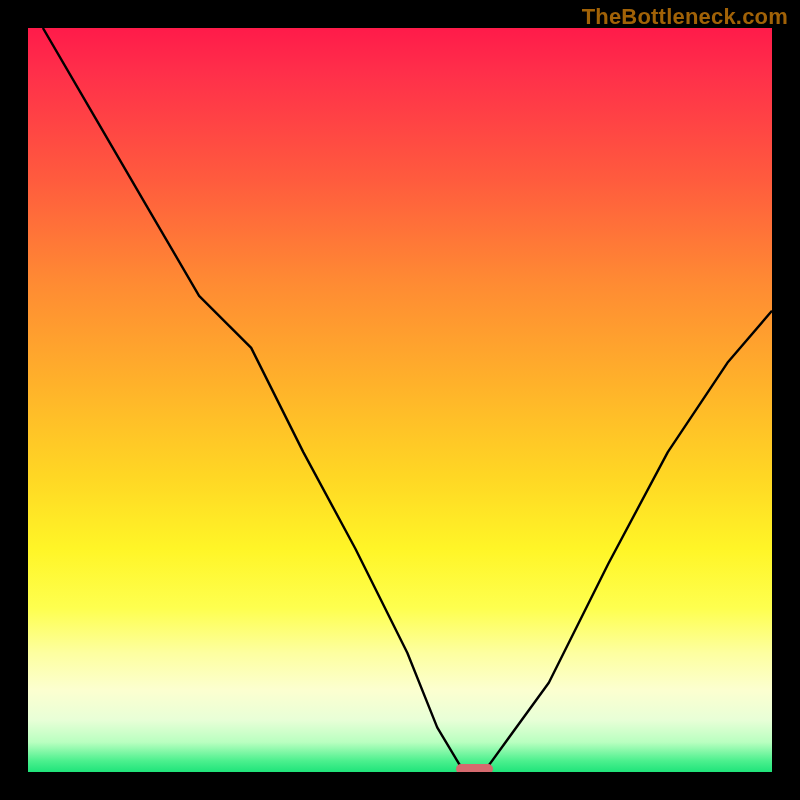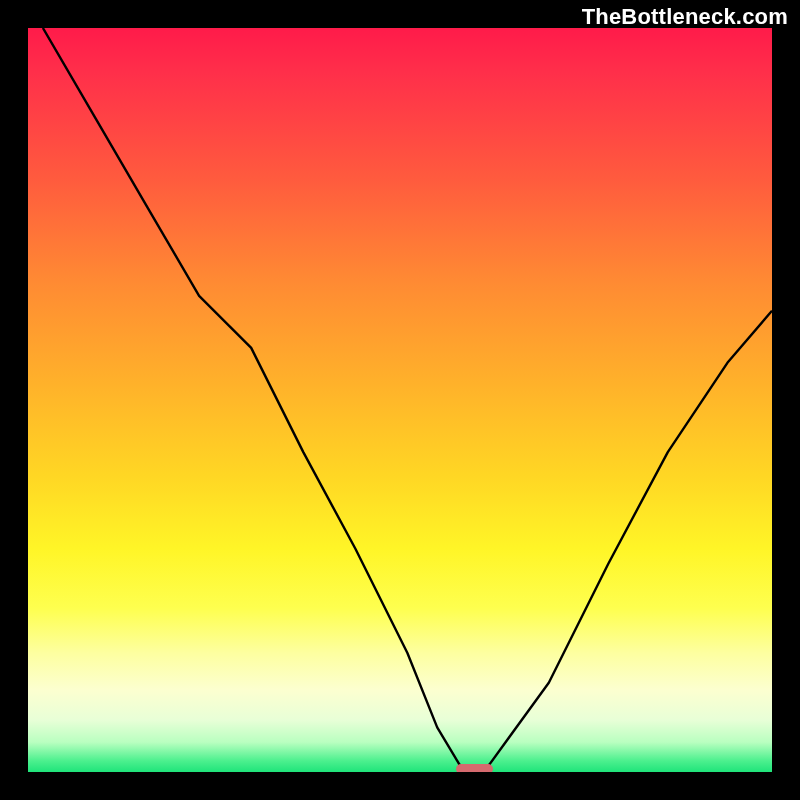--- a/index.html
+++ b/index.html
@@ -14,21 +14,21 @@
   .frame {
     position: relative;
     width: 800px;
     height: 800px;
     background: #000;
   }
   .watermark {
     position: absolute;
     top: 4px;
     right: 12px;
-    color: #ffffff;
+    color: #a16207;
     font-size: 22px;
     font-weight: 600;
     letter-spacing: 0.2px;
     z-index: 10;
     user-select: none;
   }
   .plot-area {
     position: absolute;
     left: 28px;
     top: 28px;

